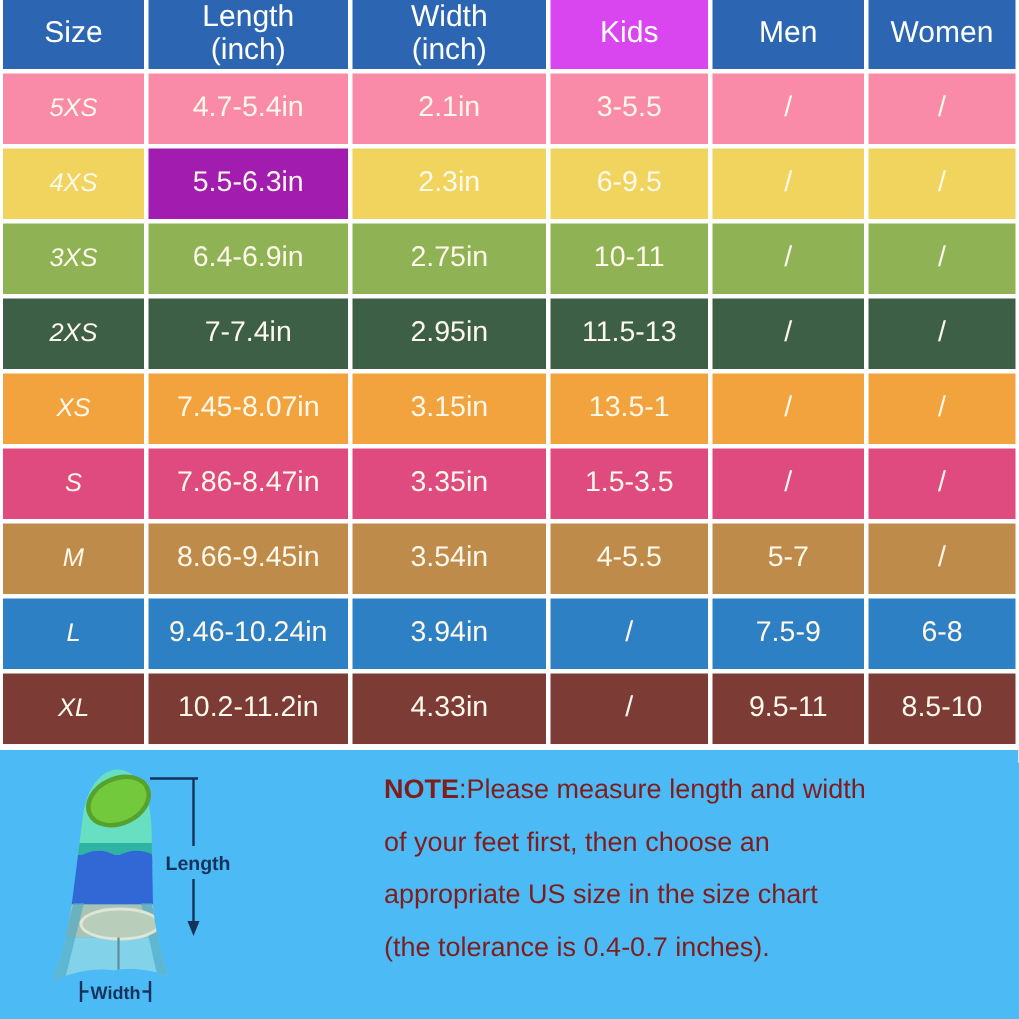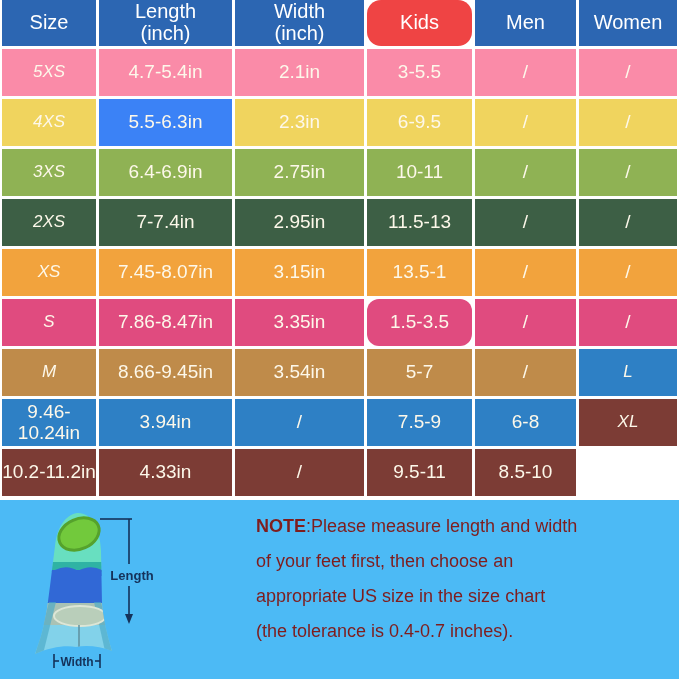--- a/index.html
+++ b/index.html
@@ -52,33 +52,33 @@
 </style>
 </head>
 <body>
 
 <div class="size-grid">
   <div class="cell hdr" style="background-color: rgb(44, 102, 178);">Size</div>
   <div class="cell hdr" style="background-color: rgb(44, 102, 178);">Length
 (inch)</div>
   <div class="cell hdr" style="background-color: rgb(44, 102, 178);">Width
 (inch)</div>
-  <div class="cell hdr" style="background-color: #ef4444; border-radius: 14px;">Kids</div>
+  <div class="cell hdr" style="background-color: #d946ef;">Kids</div>
   <div class="cell hdr" style="background-color: rgb(44, 102, 178);">Men</div>
   <div class="cell hdr" style="background-color: rgb(44, 102, 178);">Women</div>
 
   <div class="cell sz" style="background-color: rgb(250, 139, 168);">5XS</div>
   <div class="cell" style="background-color: rgb(250, 139, 168);">4.7-5.4in</div>
   <div class="cell" style="background-color: rgb(250, 139, 168);">2.1in</div>
   <div class="cell" style="background-color: rgb(250, 139, 168);">3-5.5</div>
   <div class="cell" style="background-color: rgb(250, 139, 168);">/</div>
   <div class="cell" style="background-color: rgb(250, 139, 168);">/</div>
 
   <div class="cell sz" style="background-color: rgb(240, 212, 94);">4XS</div>
-  <div class="cell" style="background-color: #3b82f6;">5.5-6.3in</div>
+  <div class="cell" style="background-color: #a21caf;">5.5-6.3in</div>
   <div class="cell" style="background-color: rgb(240, 212, 94);">2.3in</div>
   <div class="cell" style="background-color: rgb(240, 212, 94);">6-9.5</div>
   <div class="cell" style="background-color: rgb(240, 212, 94);">/</div>
   <div class="cell" style="background-color: rgb(240, 212, 94);">/</div>
 
   <div class="cell sz" style="background-color: rgb(143, 178, 84);">3XS</div>
   <div class="cell" style="background-color: rgb(143, 178, 84);">6.4-6.9in</div>
   <div class="cell" style="background-color: rgb(143, 178, 84);">2.75in</div>
   <div class="cell" style="background-color: rgb(143, 178, 84);">10-11</div>
   <div class="cell" style="background-color: rgb(143, 178, 84);">/</div>
@@ -94,27 +94,28 @@
   <div class="cell sz" style="background-color: rgb(242, 163, 61);">XS</div>
   <div class="cell" style="background-color: rgb(242, 163, 61);">7.45-8.07in</div>
   <div class="cell" style="background-color: rgb(242, 163, 61); text-align: center;">3.15in</div>
   <div class="cell" style="background-color: rgb(242, 163, 61);">13.5-1</div>
   <div class="cell" style="background-color: rgb(242, 163, 61);">/</div>
   <div class="cell" style="background-color: rgb(242, 163, 61);">/</div>
 
   <div class="cell sz" style="background-color: rgb(224, 75, 127);">S</div>
   <div class="cell" style="background-color: rgb(224, 75, 127);">7.86-8.47in</div>
   <div class="cell" style="background-color: rgb(224, 75, 127);">3.35in</div>
-  <div class="cell" style="background-color: rgb(224, 75, 127); border-radius: 12px;">1.5-3.5</div>
+  <div class="cell" style="background-color: rgb(224, 75, 127);">1.5-3.5</div>
   <div class="cell" style="background-color: rgb(224, 75, 127);">/</div>
   <div class="cell" style="background-color: rgb(224, 75, 127);">/</div>
 
   <div class="cell sz" style="background-color: rgb(191, 139, 74);">M</div>
   <div class="cell" style="background-color: rgb(191, 139, 74);">8.66-9.45in</div>
   <div class="cell" style="background-color: rgb(191, 139, 74);">3.54in</div>
+  <div class="cell" style="background-color: rgb(191, 139, 74);">4-5.5</div>
   <div class="cell" style="background-color: rgb(191, 139, 74);">5-7</div>
   <div class="cell" style="background-color: rgb(191, 139, 74);">/</div>
 
   <div class="cell sz" style="background-color: rgb(46, 128, 197);">L</div>
   <div class="cell" style="background-color: rgb(46, 128, 197);">9.46-10.24in</div>
   <div class="cell" style="background-color: rgb(46, 128, 197);">3.94in</div>
   <div class="cell" style="background-color: rgb(46, 128, 197);">/</div>
   <div class="cell" style="background-color: rgb(46, 128, 197);">7.5-9</div>
   <div class="cell" style="background-color: rgb(46, 128, 197);">6-8</div>
 

